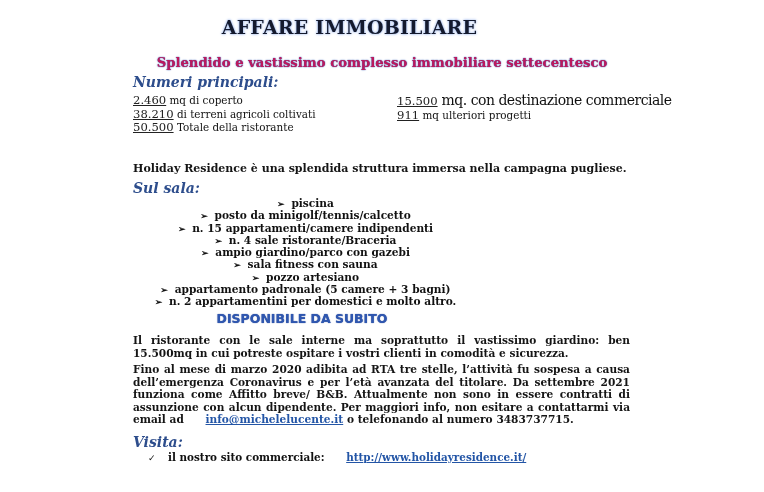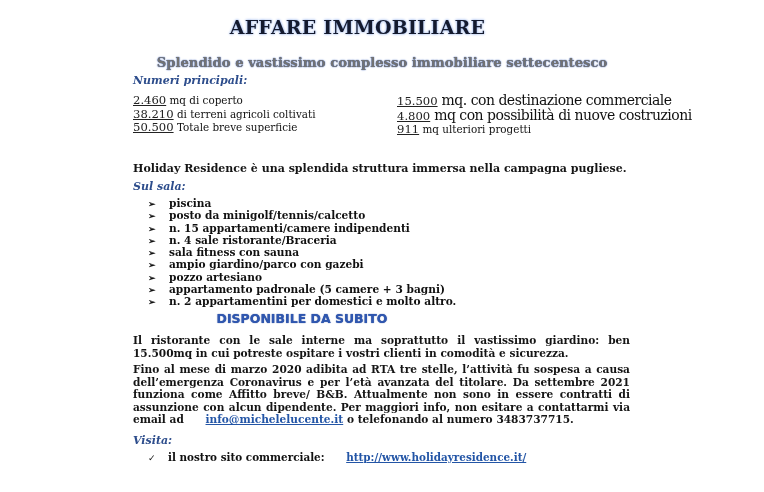--- a/index.html
+++ b/index.html
@@ -2,35 +2,35 @@
 <html><head>
   <meta charset="utf-8">
   <style>
     html, body { margin: 0; padding: 0; background: #ffffff; }
     body { width: 764px; height: 492px; position: relative; overflow: hidden;
            font-family: "DejaVu Serif", "Liberation Serif", serif; color: #111; }
     .abs { position: absolute; }
     .title { left: 0; width: 699px; top: 16px; text-align: center;
              font-family: "DejaVu Serif", serif; font-weight: bold; font-size: 19px;
              color: #141a2e; letter-spacing: 0.2px;
-             text-shadow: 0 0 3px #9ab4ea, 0 0 2px #b8ccf2; padding-left: 8px; }
+             text-shadow: 0 0 3px #9ab4ea, 0 0 2px #b8ccf2; }
     .subtitle { left: 0; width: 764px; top: 55px; text-align: center;
                 font-family: "DejaVu Serif", serif; font-weight: bold; font-size: 13.2px;
-                color: #737373; text-shadow: 0 0 1px #1f3f8f, 0 0 2px #a6bbe8; }
+                color: #be185d; text-shadow: 0 0 1px #1f3f8f, 0 0 2px #a6bbe8; }
     .section { font-family: "DejaVu Serif", serif; font-style: italic; font-weight: bold;
-               font-size: 11px; color: #2d4d8c; left: 133px; }
+               font-size: 14px; color: #2d4d8c; left: 133px; }
     .num-row { font-family: "DejaVu Serif", serif; font-weight: normal; font-size: 10.4px;
                color: #111; white-space: nowrap; line-height: 13.5px; }
     .num-row .n { text-decoration: underline; font-size: 11.6px; color: #222; }
     .num-row .narrow { font-size: 14px; letter-spacing: -0.5px; }
     .para { font-family: "DejaVu Serif", serif; font-weight: bold; font-size: 10.6px;
             color: #151515; line-height: 12.6px; text-align: justify; }
     .list { font-family: "DejaVu Serif", serif; font-weight: bold; font-size: 10.6px;
             line-height: 11.3px; left: 148px; top: 198px; }
-    .list .li { white-space: nowrap; }
+    .list .li { white-space: nowrap; text-align: center; }
     .list .bullet { display: inline-block; width: 21px; font-size: 9px; color: #111; }
     .dispon { left: 0; width: 604px; top: 311px; text-align: center;
               font-family: "DejaVu Sans", sans-serif; font-weight: bold; font-size: 12.5px;
               color: #2f57b0; text-shadow: 0 0 1px #1a3a8a; }
     .link { color: #2355a6; text-decoration: underline; margin-left: 18px; }
     .visit-list { left: 148px; top: 451px; font-family: "DejaVu Serif", serif;
                   font-weight: bold; font-size: 10.4px; line-height: 12px; }
     .visit-list .li { white-space: nowrap; }
     .visit-list .check { display: inline-block; width: 20px; font-size: 9px; font-weight: normal; }
   </style>
@@ -39,40 +39,39 @@
 
 <div class="abs title">AFFARE IMMOBILIARE</div>
 
 <div class="abs subtitle">Splendido e vastissimo complesso immobiliare settecentesco</div>
 
 <div class="abs section" style="top:74px;">Numeri principali:</div>
 
 <div class="abs num-row" style="left:133px; top:94px;">
   <div><span class="n">2.460</span><span> mq di coperto</span></div>
   <div><span class="n">38.210</span><span> di terreni agricoli coltivati</span></div>
-  <div><span class="n">50.500</span><span> Totale breve superficie</span></div>
+  <div><span class="n">50.500</span><span> Totale della ristorante</span></div>
 </div>
 
 <div class="abs num-row" style="left:397px; top:94px;">
   <div><span class="n">15.500</span><span class="narrow"> mq. con destinazione commerciale</span></div>
-  <div><span class="n">4.800</span><span class="narrow"> mq con possibilità di nuove costruzioni</span></div>
   <div><span class="n">911</span><span> mq ulteriori progetti</span></div>
 </div>
 
 <div class="abs para" style="left:133px; top:163px; width:500px; font-size:11px; white-space:nowrap;">Holiday Residence è una splendida struttura immersa nella campagna pugliese.</div>
 
 <div class="abs section" style="top:180px;">Sul sala:</div>
 
 <div class="abs list">
   <div class="li"><span class="bullet">➢</span><span>piscina</span></div>
   <div class="li"><span class="bullet">➢</span><span>posto da minigolf/tennis/calcetto</span></div>
   <div class="li"><span class="bullet">➢</span><span>n. 15 appartamenti/camere indipendenti</span></div>
   <div class="li"><span class="bullet">➢</span><span>n. 4 sale ristorante/Braceria</span></div>
+  <div class="li"><span class="bullet">➢</span><span>ampio giardino/parco con gazebi</span></div>
   <div class="li"><span class="bullet">➢</span><span>sala fitness con sauna</span></div>
-  <div class="li"><span class="bullet">➢</span><span>ampio giardino/parco con gazebi</span></div>
   <div class="li"><span class="bullet">➢</span><span>pozzo artesiano</span></div>
   <div class="li"><span class="bullet">➢</span><span>appartamento padronale (5 camere + 3 bagni)</span></div>
   <div class="li"><span class="bullet">➢</span><span>n. 2 appartamentini per domestici e molto altro.</span></div>
 </div>
 
 <div class="abs dispon">DISPONIBILE  DA SUBITO</div>
 
 <div class="abs para" style="left:133px; top:334px; width:497px;">Il ristorante con le sale interne ma soprattutto il vastissimo giardino: ben 15.500mq in cui potreste ospitare i vostri clienti in comodità e sicurezza.</div>
 
 <div class="abs para" style="left:133px; top:363px; width:497px;"><span>Fino al mese di marzo 2020 adibita ad RTA tre stelle, l’attività fu sospesa a causa dell’emergenza Coronavirus e per l’età avanzata del titolare. Da settembre 2021 funziona come Affitto breve/ B&amp;B. Attualmente non sono in essere contratti di assunzione con alcun dipendente. Per maggiori info, non esitare a contattarmi via email ad </span><a class="link">info@michelelucente.it</a><span> o telefonando al numero 3483737715.</span></div>

